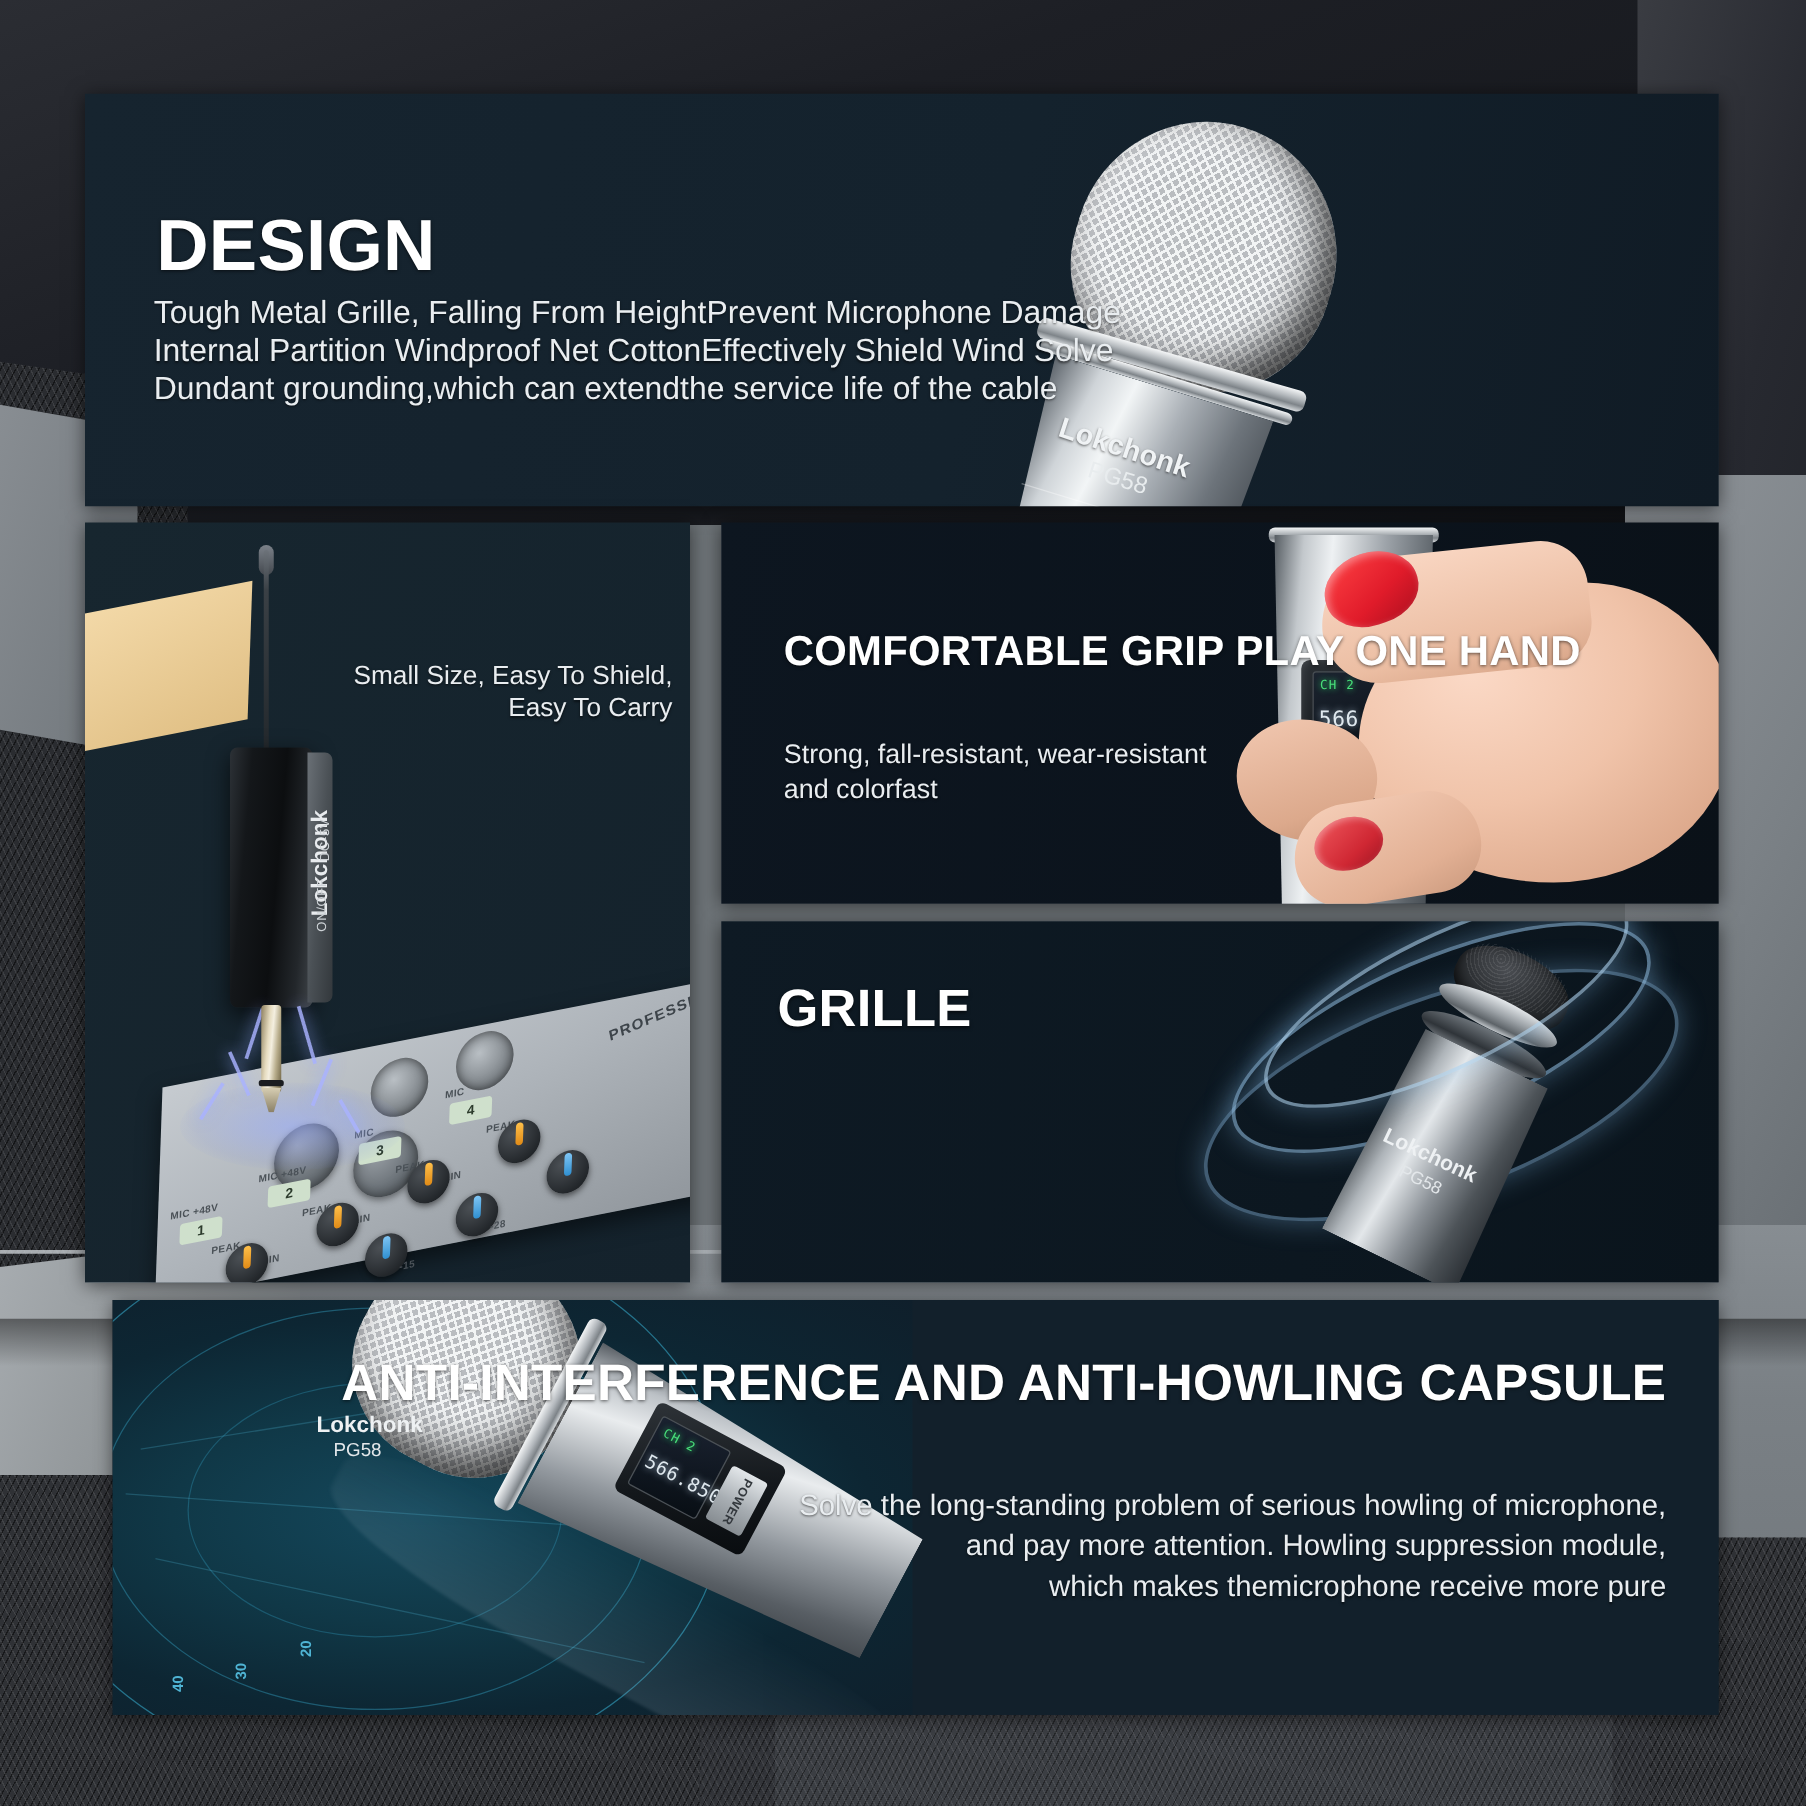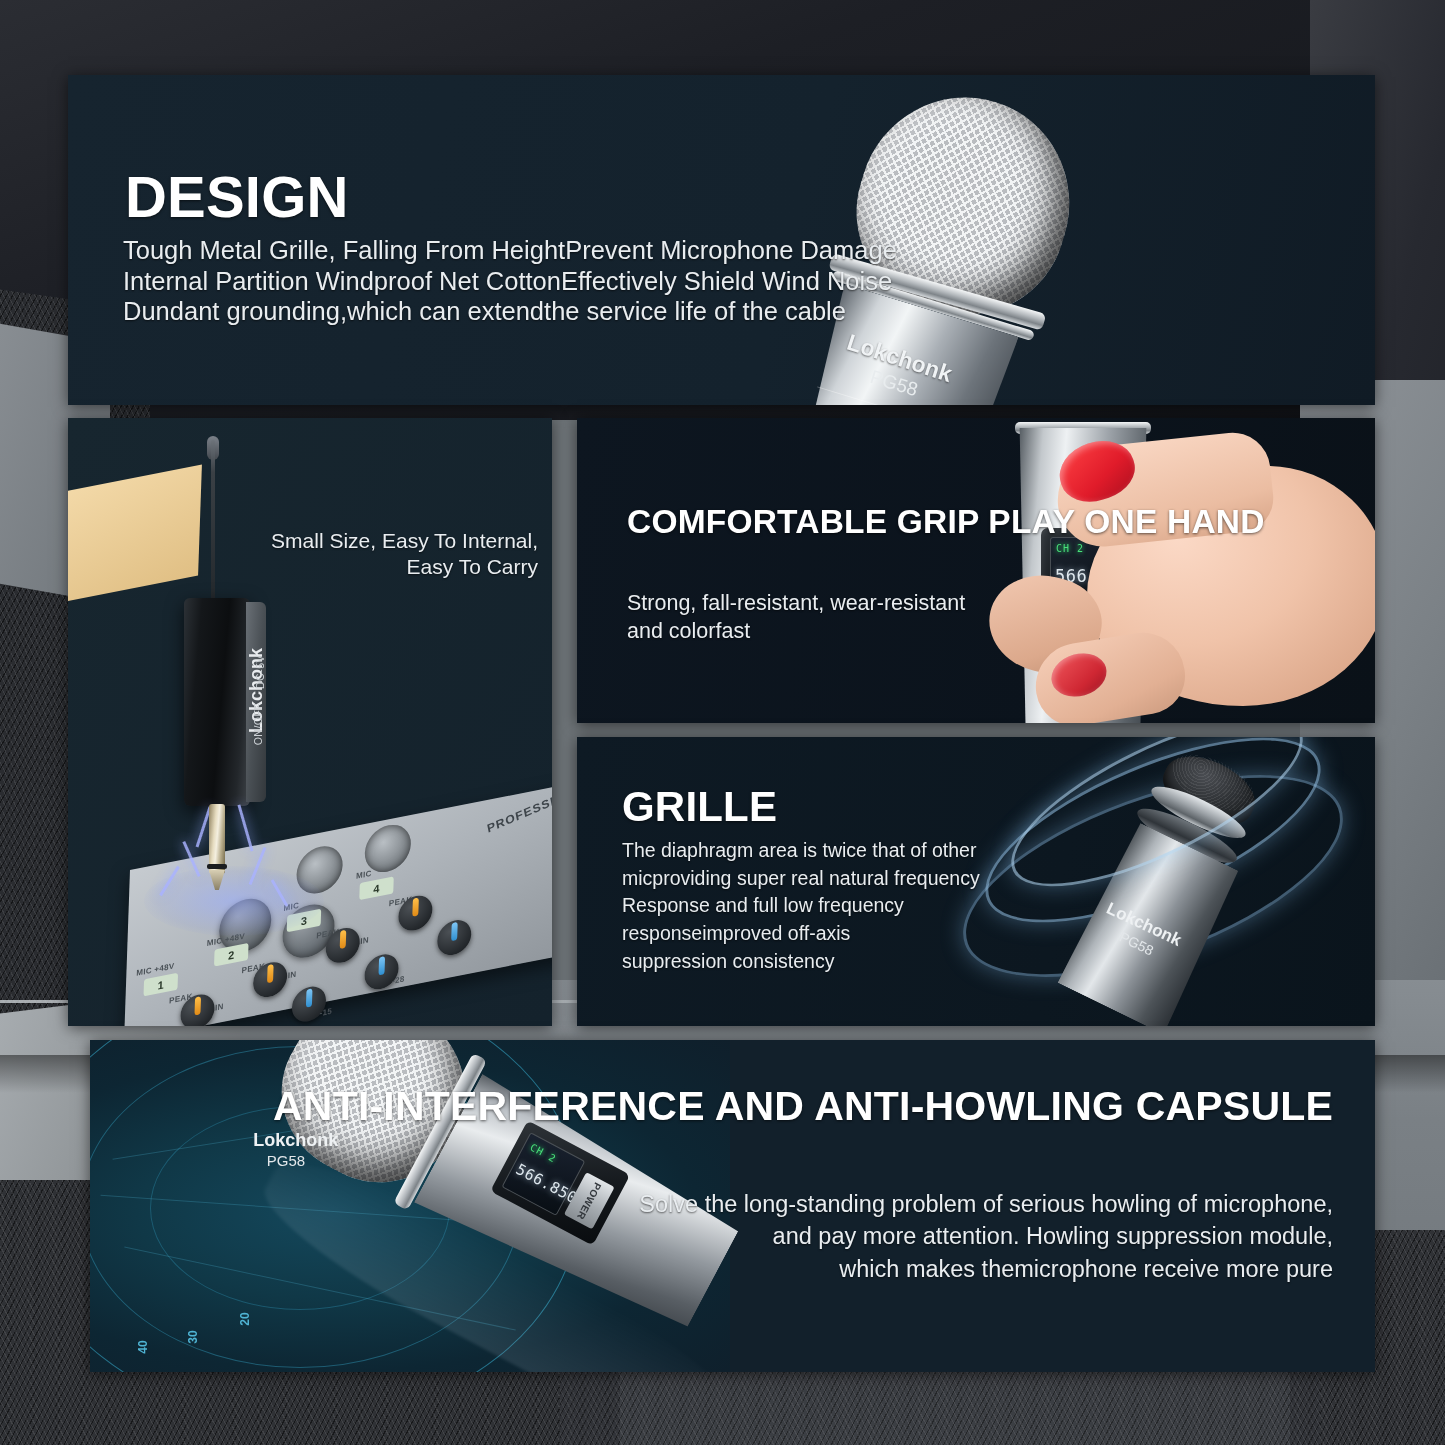--- a/index.html
+++ b/index.html
@@ -385,21 +385,21 @@
     <div class="mic-ring ring1"></div>
     <div class="mic-ring ring2"></div>
     <div class="mic-body body"></div>
     <div class="brand">Lokchonk</div>
     <div class="model">PG58</div>
     <div class="seam"></div>
   </div>
 
   <div class="head grille-head">DESIGN</div>
   <div class="sub grille-sub">Tough Metal Grille, Falling From HeightPrevent Microphone Damage
-Internal Partition Windproof Net CottonEffectively Shield Wind Noise
+Internal Partition Windproof Net CottonEffectively Shield Wind Solve
 Dundant grounding,which can extendthe service life of the cable</div>
 </div>
 
 <div class="panel p-receiver">
 
   <div class="recv-graphic">
     <div class="antenna-tip"></div>
     <div class="antenna"></div>
     <div class="recv-box"></div>
     <div class="recv-side"></div>
@@ -469,21 +469,21 @@
       <div class="bolt" style="left:40px;top:66px;width:3px;height:34px;transform:rotate(32deg);"></div>
       <div class="bolt" style="left:116px;top:6px;width:3px;height:48px;transform:rotate(-16deg);"></div>
       <div class="bolt" style="left:128px;top:48px;width:3px;height:40px;transform:rotate(22deg);"></div>
       <div class="bolt" style="left:150px;top:80px;width:3px;height:30px;transform:rotate(-30deg);"></div>
     </div>
     <div class="jack"></div>
     <div class="jack-band" style="top:446px;"></div>
     <div class="jack-tip"></div>
   </div>
 
-  <div class="sub recv-sub">Small Size, Easy To Internal,
+  <div class="sub recv-sub">Small Size, Easy To Shield,
 Easy To Carry</div>
 </div>
 
 <div class="panel p-grip">
 
   <div class="mic2">
     <div class="mic-ring ring"></div>
     <div class="body"></div>
     <div class="lcd-plate">
       <div class="lcd-screen">
@@ -520,25 +520,20 @@
       <div class="capsule-ring cr1"></div>
       <div class="capsule-ring cr2"></div>
       <div class="capsule-body"></div>
       <div class="capsule-brand">Lokchonk</div>
       <div class="capsule-model">PG58</div>
     </div>
     <div class="wave w3"></div>
   </div>
 
   <div class="head cap-head">GRILLE</div>
-  <div class="sub cap-sub">The diaphragm area is twice that of other
-micproviding super real natural frequency
-Response and full low frequency
-responseimproved off-axis
-suppression consistency</div>
 </div>
 
 <div class="panel p-anti">
 
   <div class="radar">
     <div class="radar-ring rr1"></div>
     <div class="radar-ring rr2"></div>
     <div class="radar-ring rr3"></div>
     <div class="radar-line" style="left:20px;top:86px;width:420px;transform:rotate(-9deg);"></div>
     <div class="radar-line" style="left:10px;top:170px;width:440px;transform:rotate(4deg);"></div>

